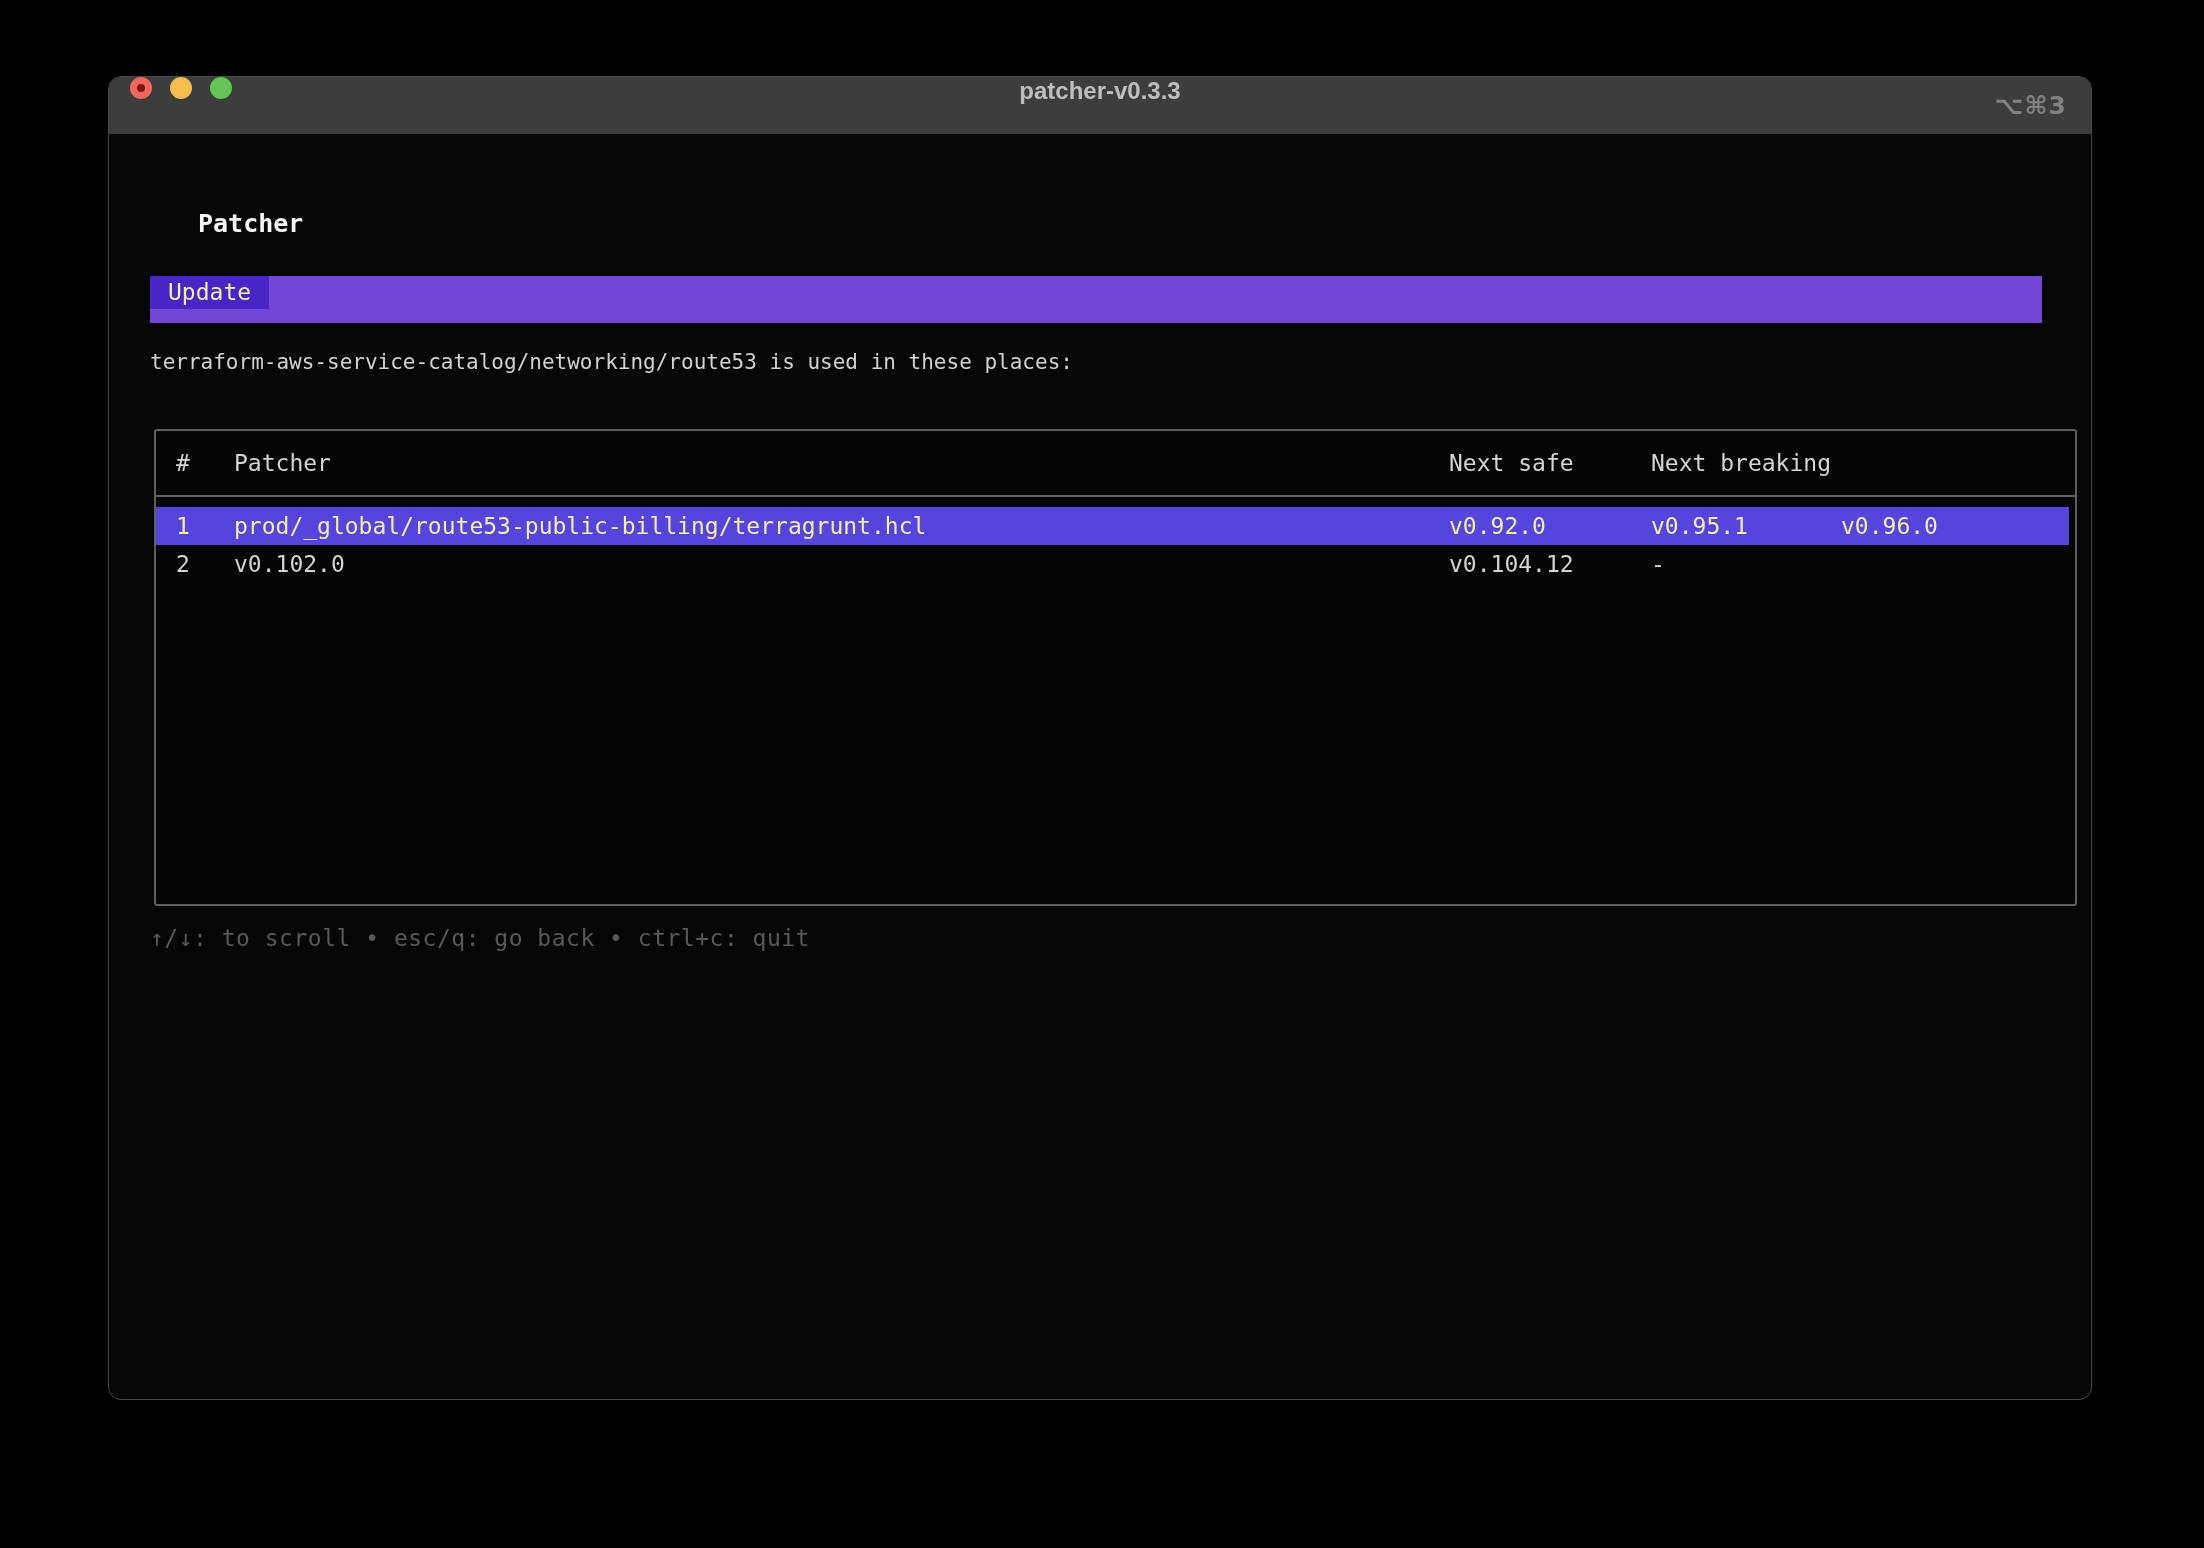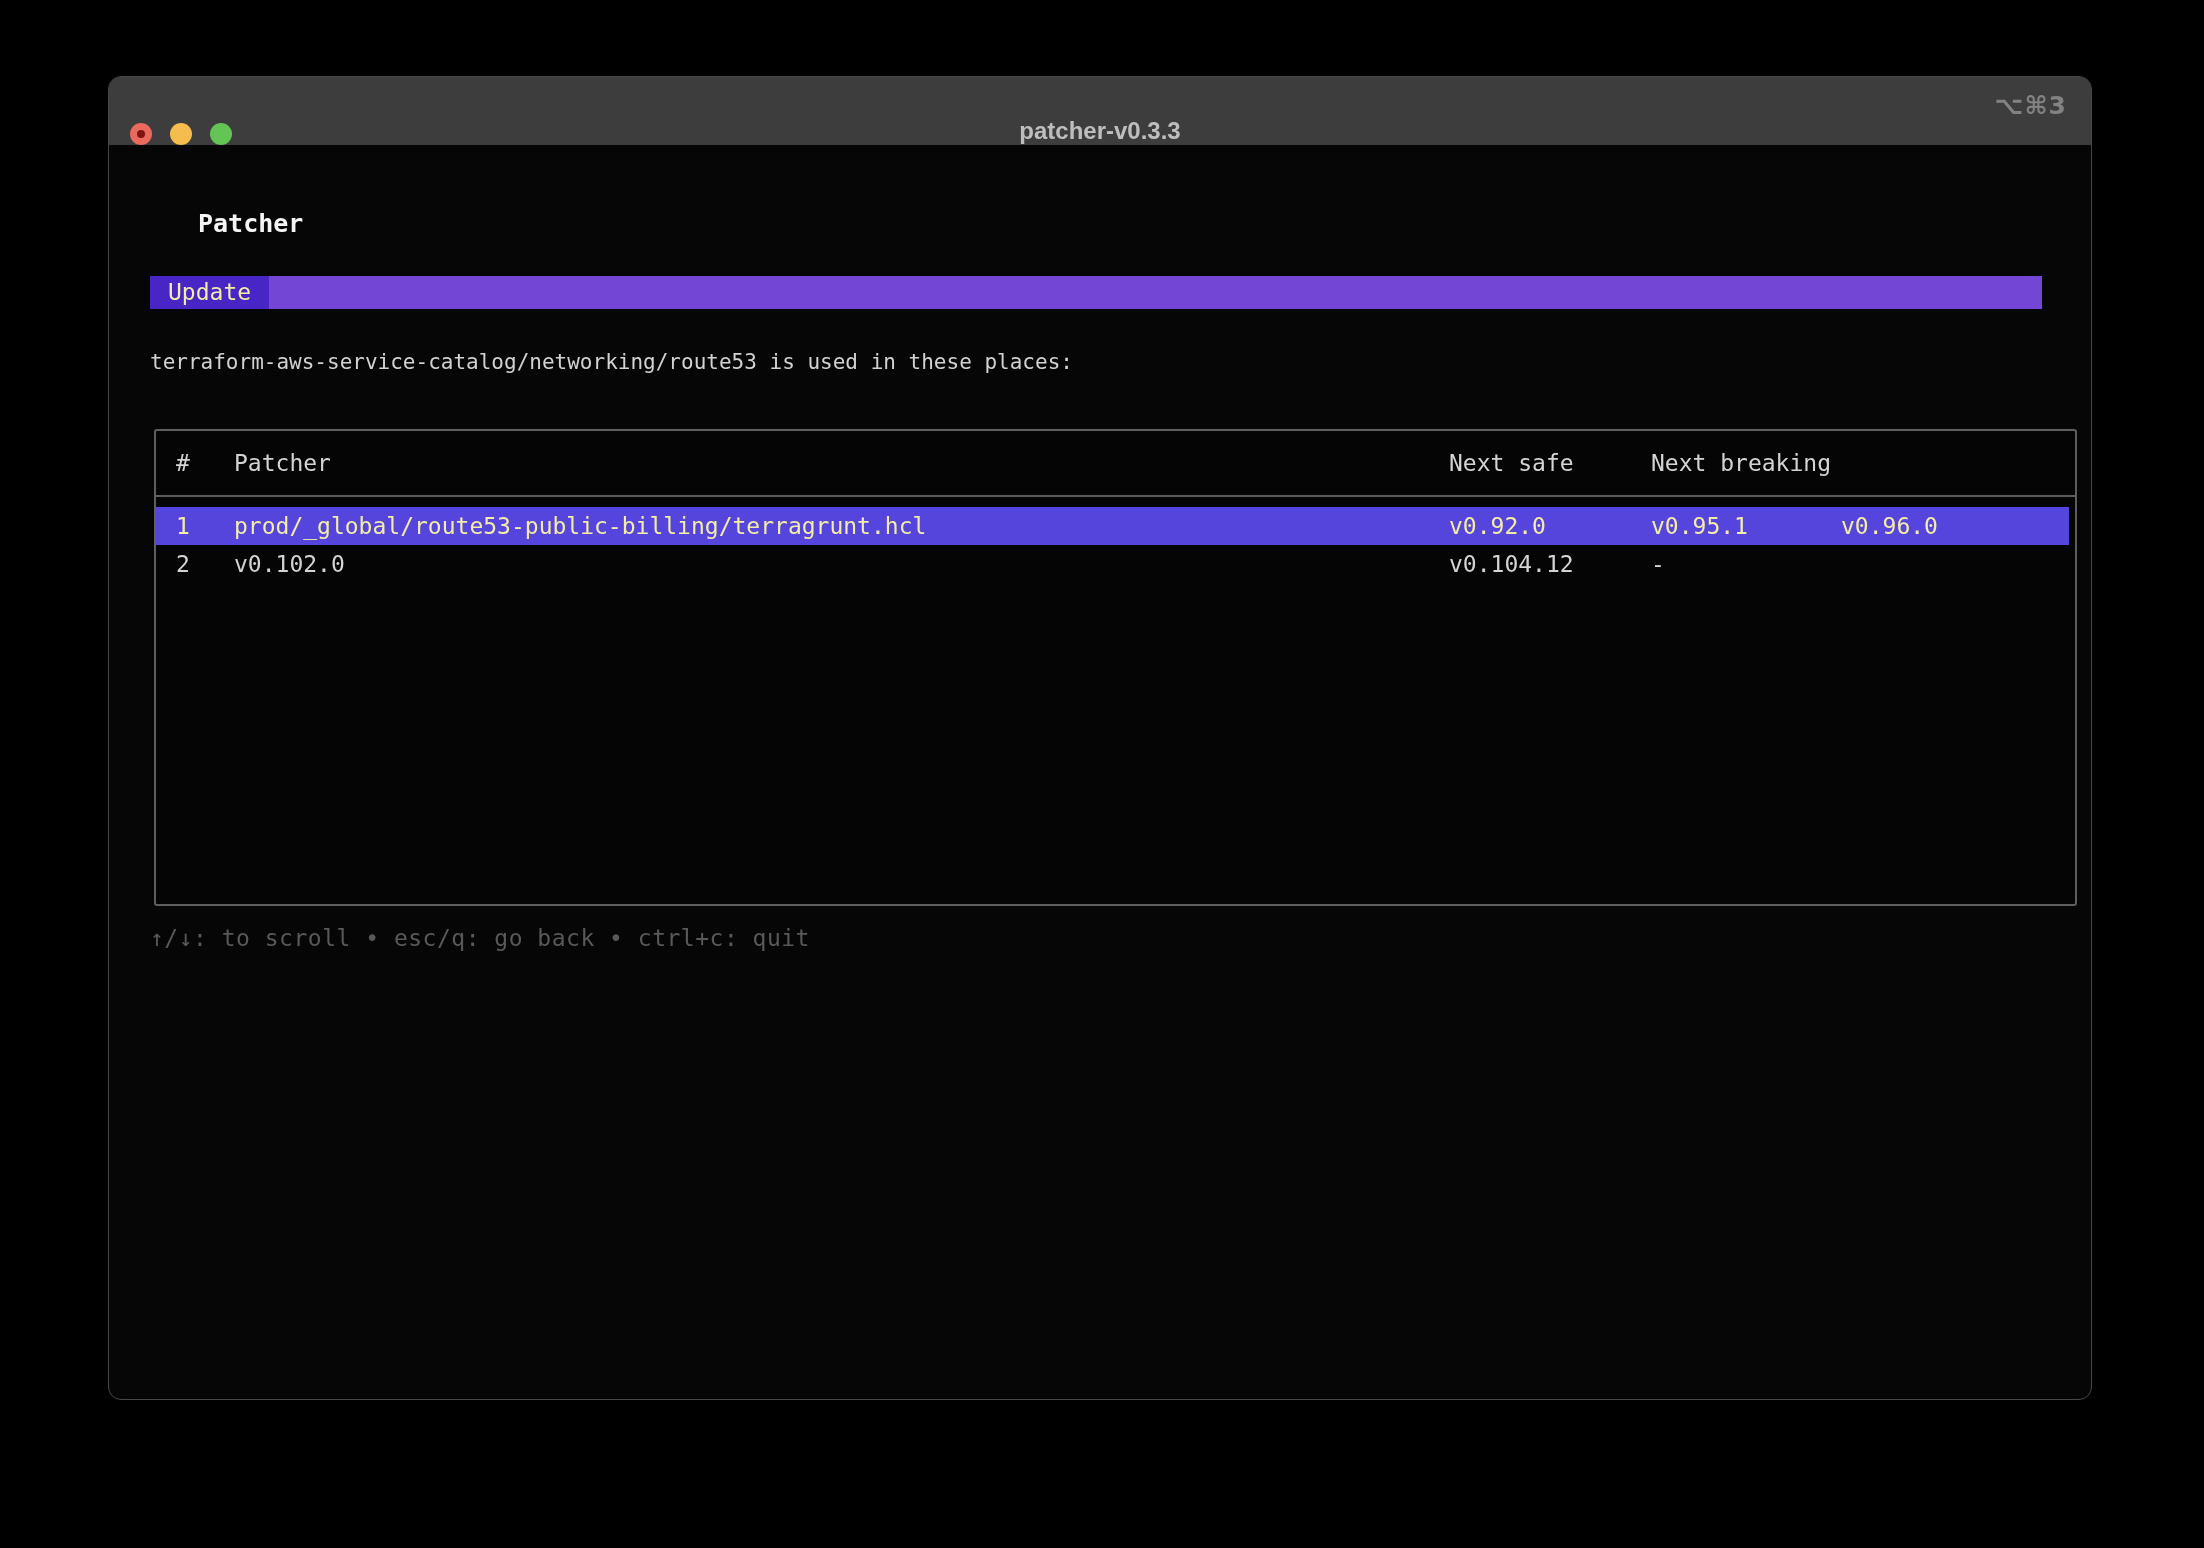--- a/index.html
+++ b/index.html
@@ -16,23 +16,23 @@
     position: absolute; left: 108px; top: 76px;
     width: 1984px; height: 1324px;
     background: #060606;
     border: 1px solid #474747;
     border-radius: 13px;
     overflow: hidden;
     box-shadow: 0 24px 70px rgba(0,0,0,0.8);
   }
   .titlebar {
     position: relative;
-    height: 68px;
+    height: 57px;
     background: #3d3d3d;
-    display: flex; align-items: flex-end;
+    display: flex; align-items: flex-start;
   }
   .lights { display: flex; gap: 18px; padding-left: 21px; z-index: 2; }
   .light { width: 22px; height: 22px; border-radius: 50%; position: relative; }
   .light.red    { background: #ec695e; }
   .light.yellow { background: #f5bd4e; }
   .light.green  { background: #62c554; }
   .light .dot {
     position: absolute; left: 7px; top: 7px;
     width: 8px; height: 8px; border-radius: 50%;
     background: #7c150d;
@@ -51,21 +51,21 @@
 
   
   .heading {
     position: absolute; left: 41px; top: 132px;
     font-size: 25px; font-weight: 700; line-height: 30px;
     color: #f5f5f5;
     margin-left: 48px;
   }
   .tabbar {
     position: absolute; left: 41px; top: 199px;
-    width: 1892px; height: 33px;
+    width: 1892px; height: 47px;
     background: #7446d6;
   }
   .tab {
     display: inline-block; height: 33px; line-height: 33px;
     padding: 0 18px;
     background: #4826c6;
     color: #f3eda8;
     font-size: 23px;
   }
   .desc {

